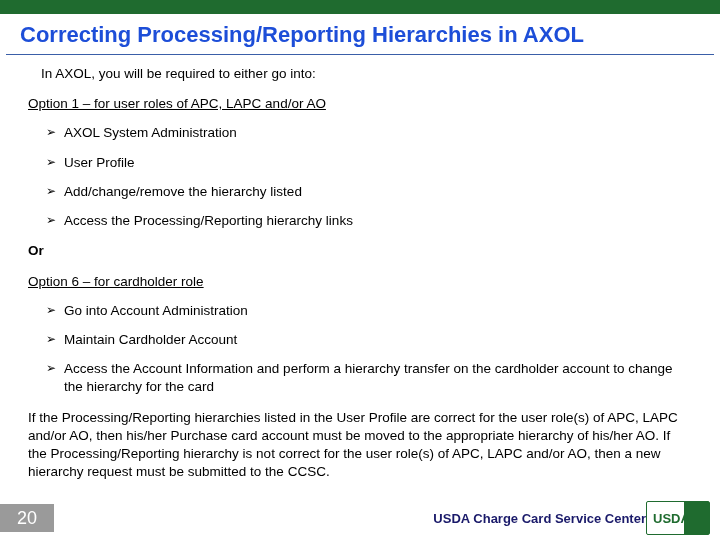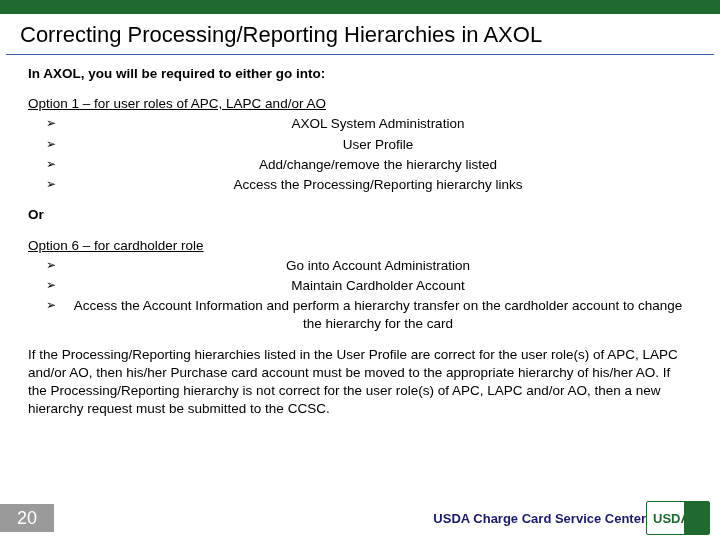--- a/index.html
+++ b/index.html
@@ -3,33 +3,33 @@
 <meta charset="utf-8">
 <style>
   * { box-sizing: border-box; margin: 0; padding: 0; }
   html, body { width: 720px; height: 540px; font-family: Arial, Helvetica, sans-serif; background: #fff; }
   .slide {
     width: 720px; height: 540px; position: relative; background: #fff;
     display: flex; flex-direction: column;
   }
   .topbar { height: 14px; background: #1f6b2f; width: 100%; }
   .title {
-    font-size: 22px; font-weight: normal; color: #000000;
+    font-size: 22px; font-weight: bold; color: #1d4ed8;
     padding: 8px 14px 6px 14px;
     border-bottom: 1.5px solid #3a5ea8;
     margin: 0 6px;
   }
   .body {
     flex: 1 1 auto; padding: 10px 28px 0 28px; color: #000;
     font-size: 13.5px; line-height: 1.35;
   }
-  .intro { font-weight: bold; margin-bottom: 12px; }
+  .intro { font-weight: normal; margin-bottom: 12px; margin-left: 13px; }
   .opthead { text-decoration: underline; margin-bottom: 2px; }
   ul.arrows { list-style: none; padding-left: 18px; margin-bottom: 12px; }
-  ul.arrows li { position: relative; padding-left: 18px; margin: 2px 0; text-align: center; }
+  ul.arrows li { position: relative; padding-left: 18px; margin: 11px 0; }
   ul.arrows li::before {
     content: "➢"; position: absolute; left: 0; top: 0; font-size: 12px; color: #000;
   }
   .or { font-weight: bold; margin: 4px 0 12px 0; }
   .para { margin-top: 8px; }
   .footer {
     height: 44px; display: flex; align-items: center; width: 100%;
     font-size: 12px;
   }
   .pagebox {

